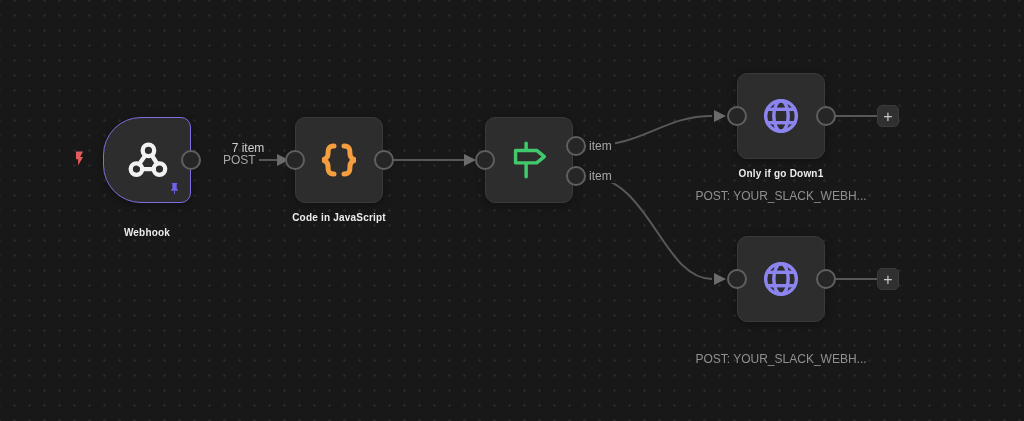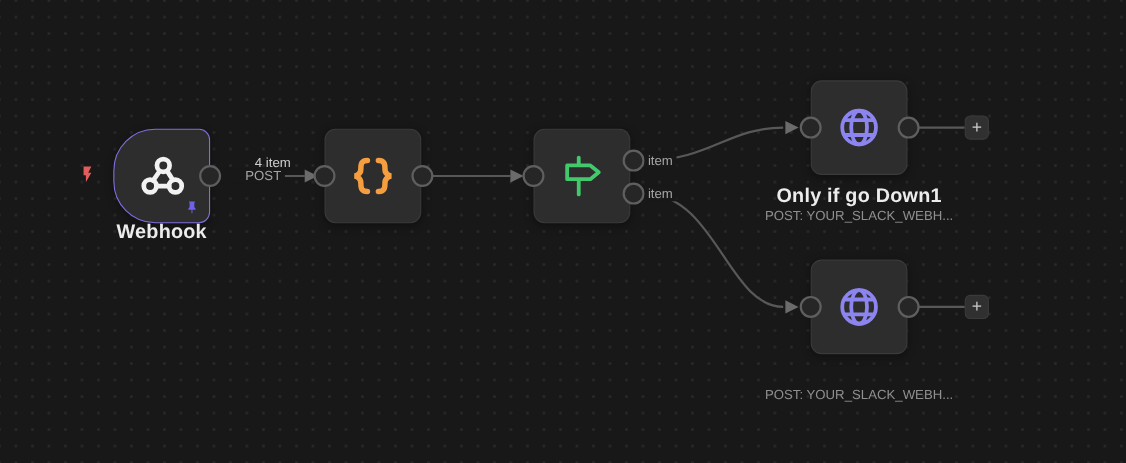--- a/index.html
+++ b/index.html
@@ -18,21 +18,21 @@
     border:1px solid #3a3a3a;border-radius:10px;
     display:flex;align-items:center;justify-content:center;
     box-shadow:0 2px 8px rgba(0,0,0,.35);box-sizing:border-box;
   }
   .node.trigger{border:1.5px solid #7d6fe0;border-radius:38px 10px 10px 38px;}
   .port{
     position:absolute;width:16px;height:16px;border-radius:50%;
     background:#262626;border:2px solid #5f5f5f;box-sizing:content-box;
   }
   .node-label{position:absolute;width:220px;text-align:center;color:#ececec;
-    font-size:18px;font-weight:700;letter-spacing:.2px;}
+    font-size:10px;font-weight:700;letter-spacing:.2px;}
   .node-sub{position:absolute;width:240px;text-align:center;color:#8f8f8f;
     font-size:12px;font-weight:400;}
   .wire-label{position:absolute;font-size:12px;color:#a6a6a6;background:#181818;
     padding:0 3px;line-height:14px;}
   .wire-label.items{color:#cfcfcf;background:transparent;width:60px;text-align:center;}
   .plus-btn{
     position:absolute;width:22px;height:22px;background:#303030;border-radius:5px;
     color:#c9c9c9;font-size:16px;line-height:21px;text-align:center;cursor:pointer;
     border:1px solid #3a3a3a;box-sizing:border-box;
   }
@@ -68,31 +68,32 @@
       <path d="M 22 19.5 L 15.8 28.3"></path>
       <path d="M 19 33.5 H 31"></path>
       <path d="M 29.2 19.3 L 34.6 27.9"></path>
     </svg>
     <svg class="pin" width="13" height="13" viewBox="0 0 24 24">
       <path d="M16,12V4H17V2H7V4H8V12L6,14V16H11.2V22H12.8V16H18V14L16,12Z" fill="#6f61e8"></path>
     </svg>
   </div>
   <div class="port" style="left:181px;top:150px;"></div>
   <span class="wire-label" style="left:201px;top:153px;padding-left:22px;">POST</span>
-  <span class="wire-label items" style="left:215px;top:141px;">4 item</span>
-  <div class="node-label" style="left:37px;top:200px;">Webhook</div>
+  <span class="wire-label items" style="left:215px;top:141px;">7 item</span>
+  <div class="node-label" style="left:37px;top:227px;">Webhook</div>
 
   <div class="node" style="left:295px;top:117px;">
     <svg width="48" height="48" viewBox="0 0 48 48" fill="none" stroke="#f59e3f" stroke-width="5" stroke-linecap="round">
       <path d="M 19 10 C 13 10 13 14 13 18 C 13 22 9 24 7 24 C 9 24 13 26 13 30 C 13 34 13 38 19 38"></path>
       <path d="M 29 10 C 35 10 35 14 35 18 C 35 22 39 24 41 24 C 39 24 35 26 35 30 C 35 34 35 38 29 38"></path>
     </svg>
   </div>
   <div class="port" style="left:285px;top:150px;"></div>
   <div class="port" style="left:374px;top:150px;"></div>
+  <div class="node-label" style="left:229px;top:212px;">Code in JavaScript</div>
 
   <div class="node" style="left:485px;top:117px;">
     <svg width="46" height="46" viewBox="0 0 48 48" fill="none" stroke="#42c96c" stroke-width="3.6" stroke-linecap="round" stroke-linejoin="round">
       <path d="M 21 6.5 V 13"></path>
       <path d="M 21 28 V 41.5"></path>
       <path d="M 10 14 H 32 L 40 20.5 L 32 27 H 10 Z"></path>
     </svg>
   </div>
   <div class="port" style="left:475px;top:150px;"></div>
   <div class="port" style="left:566px;top:136px;"></div>

